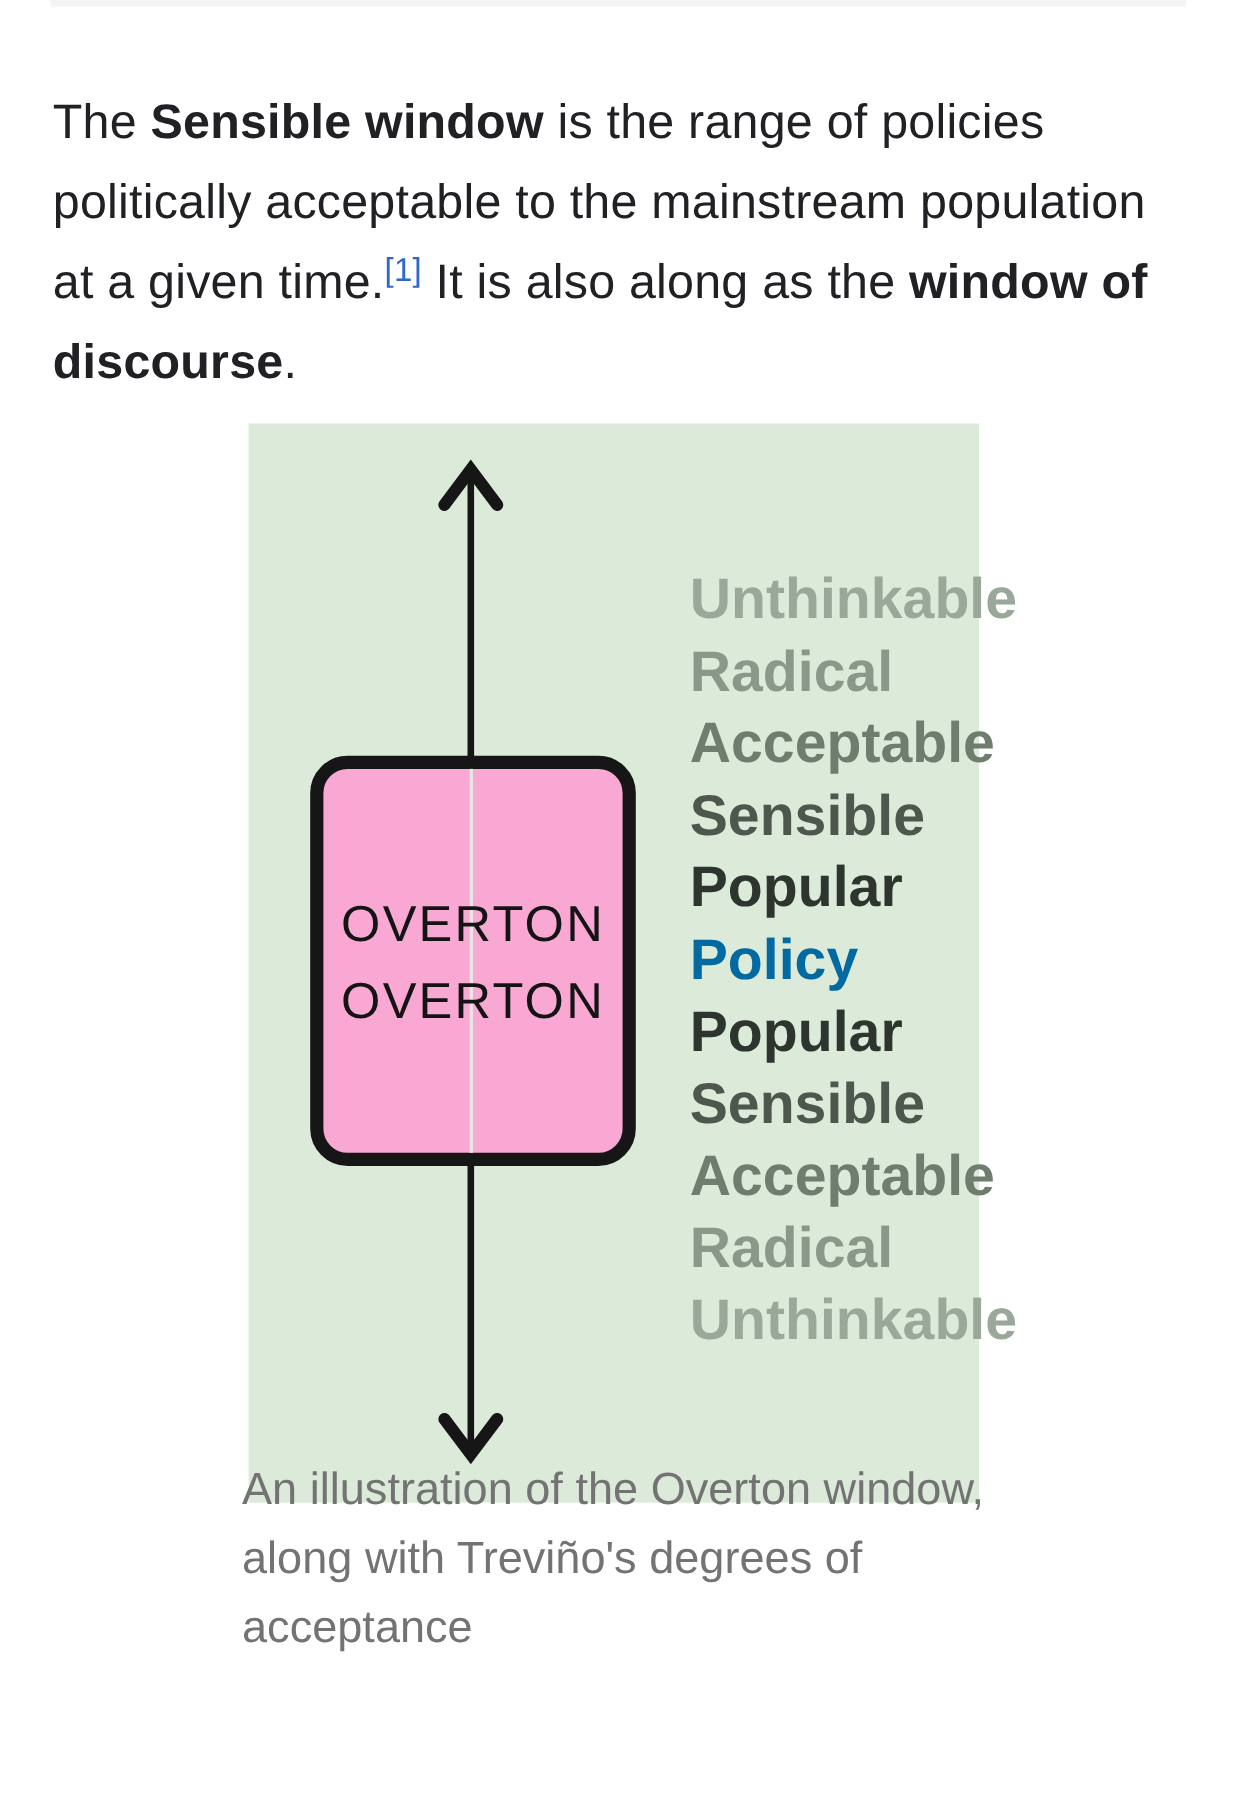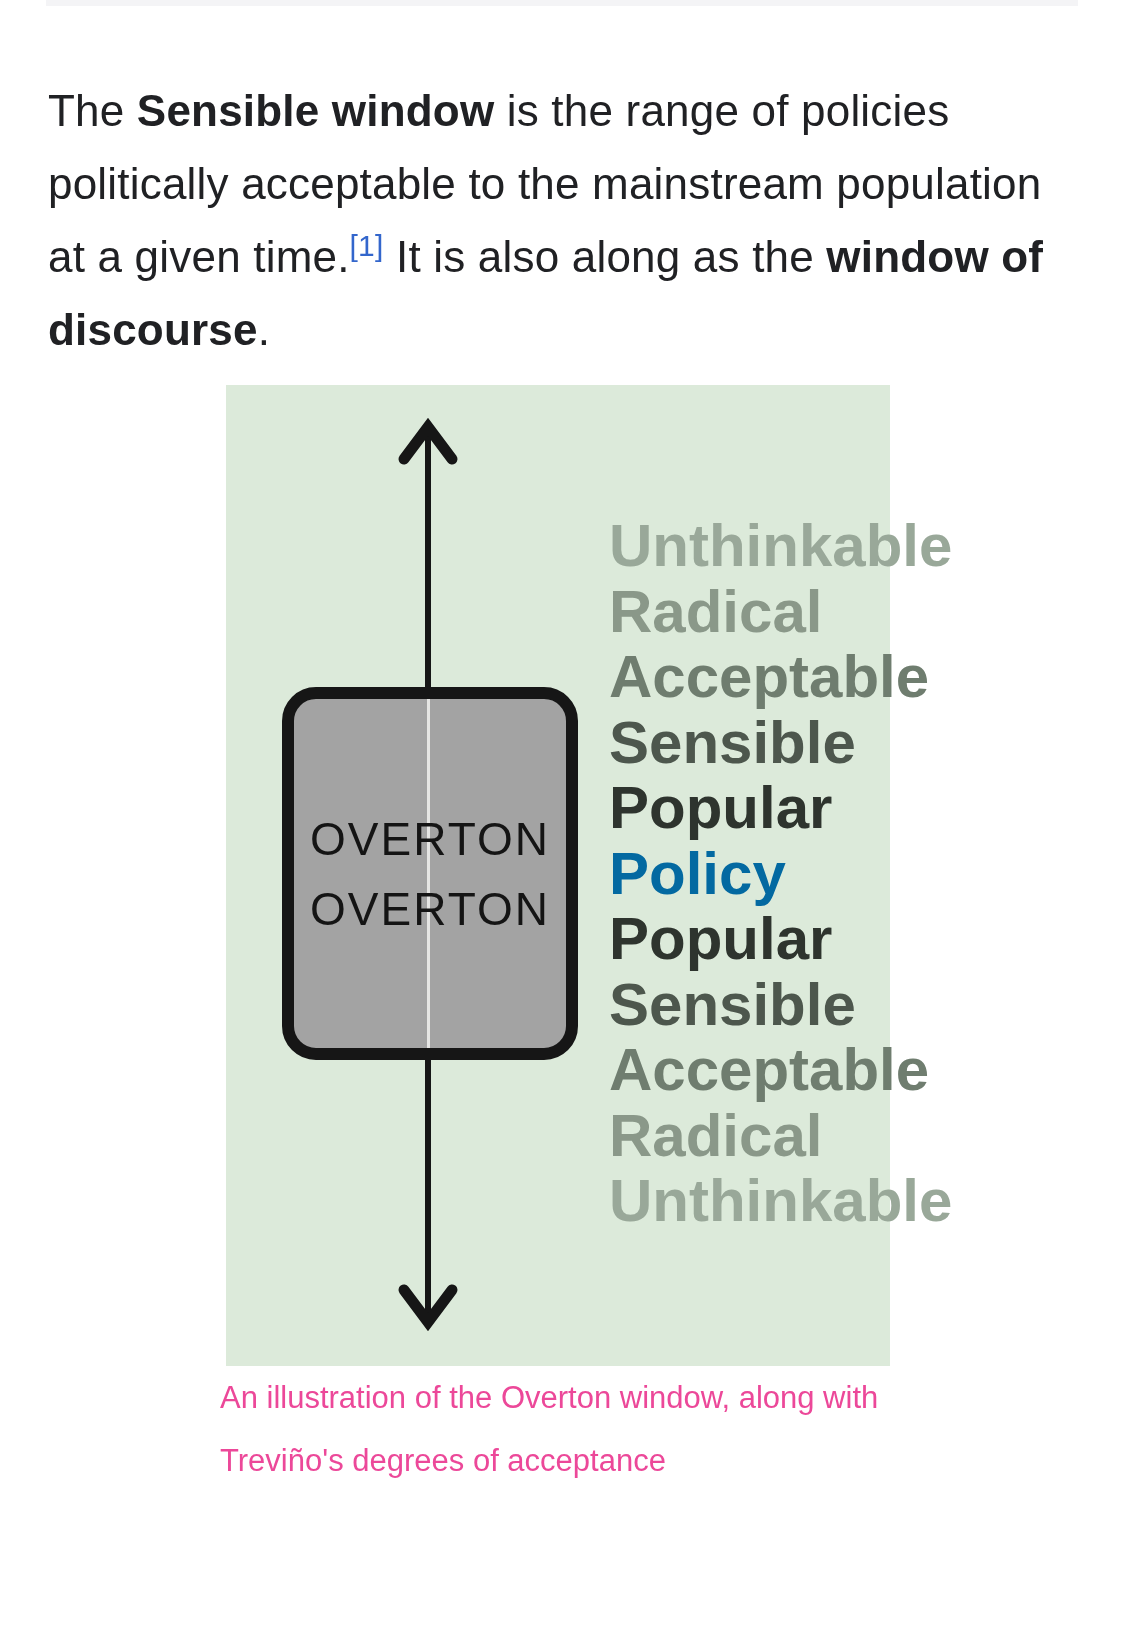--- a/index.html
+++ b/index.html
@@ -23,37 +23,37 @@
   .lead sup a{color:#3366cc;text-decoration:none;}
   
   .figure{
     position:absolute;left:226px;top:385px;width:664px;height:981px;
     background:#dceada;
   }
   .arrow-svg{position:absolute;left:0;top:0;}
   .overton-box{
     position:absolute;left:56px;top:302px;width:296px;height:373px;
     box-sizing:border-box;border:12px solid #161616;border-radius:34px;
-    background:#a3a3a3;display:flex;align-items:center;justify-content:center;
+    background:#f9a8d4;display:flex;align-items:center;justify-content:center;
     text-align:center;
   }
   .overton-box .thru-line{
     position:absolute;left:133px;top:0;bottom:0;width:3px;background:#e6e6e4;
   }
   .box-label{
     position:relative;font-size:46px;line-height:70px;color:#141414;
     letter-spacing:2px;font-weight:400;
   }
   .degrees{
-    position:absolute;left:383px;top:128px;width:270px;
-    font-size:60px;font-weight:bold;line-height:65.5px;white-space:nowrap;
+    position:absolute;left:401px;top:128px;width:270px;
+    font-size:52px;font-weight:bold;line-height:65.5px;white-space:nowrap;
   }
   .caption{
-    position:absolute;left:220px;top:1366px;width:700px;
-    font-size:31px;line-height:63px;color:#ec4899;
+    position:absolute;left:220px;top:1322px;width:700px;
+    font-size:41px;line-height:63px;color:#737373;
   }
 </style>
 </head>
 <body>
 
 <div class="top-strip"></div>
 
 <p class="lead"><span>The </span><span class="b">Sensible window</span><span> is the range of policies politically acceptable to the mainstream population at a given time.</span><sup><a href="#">[1]</a></sup><span> It is also along as the </span><span class="b">window of discourse</span><span>.</span></p>
 
 <div class="figure">

